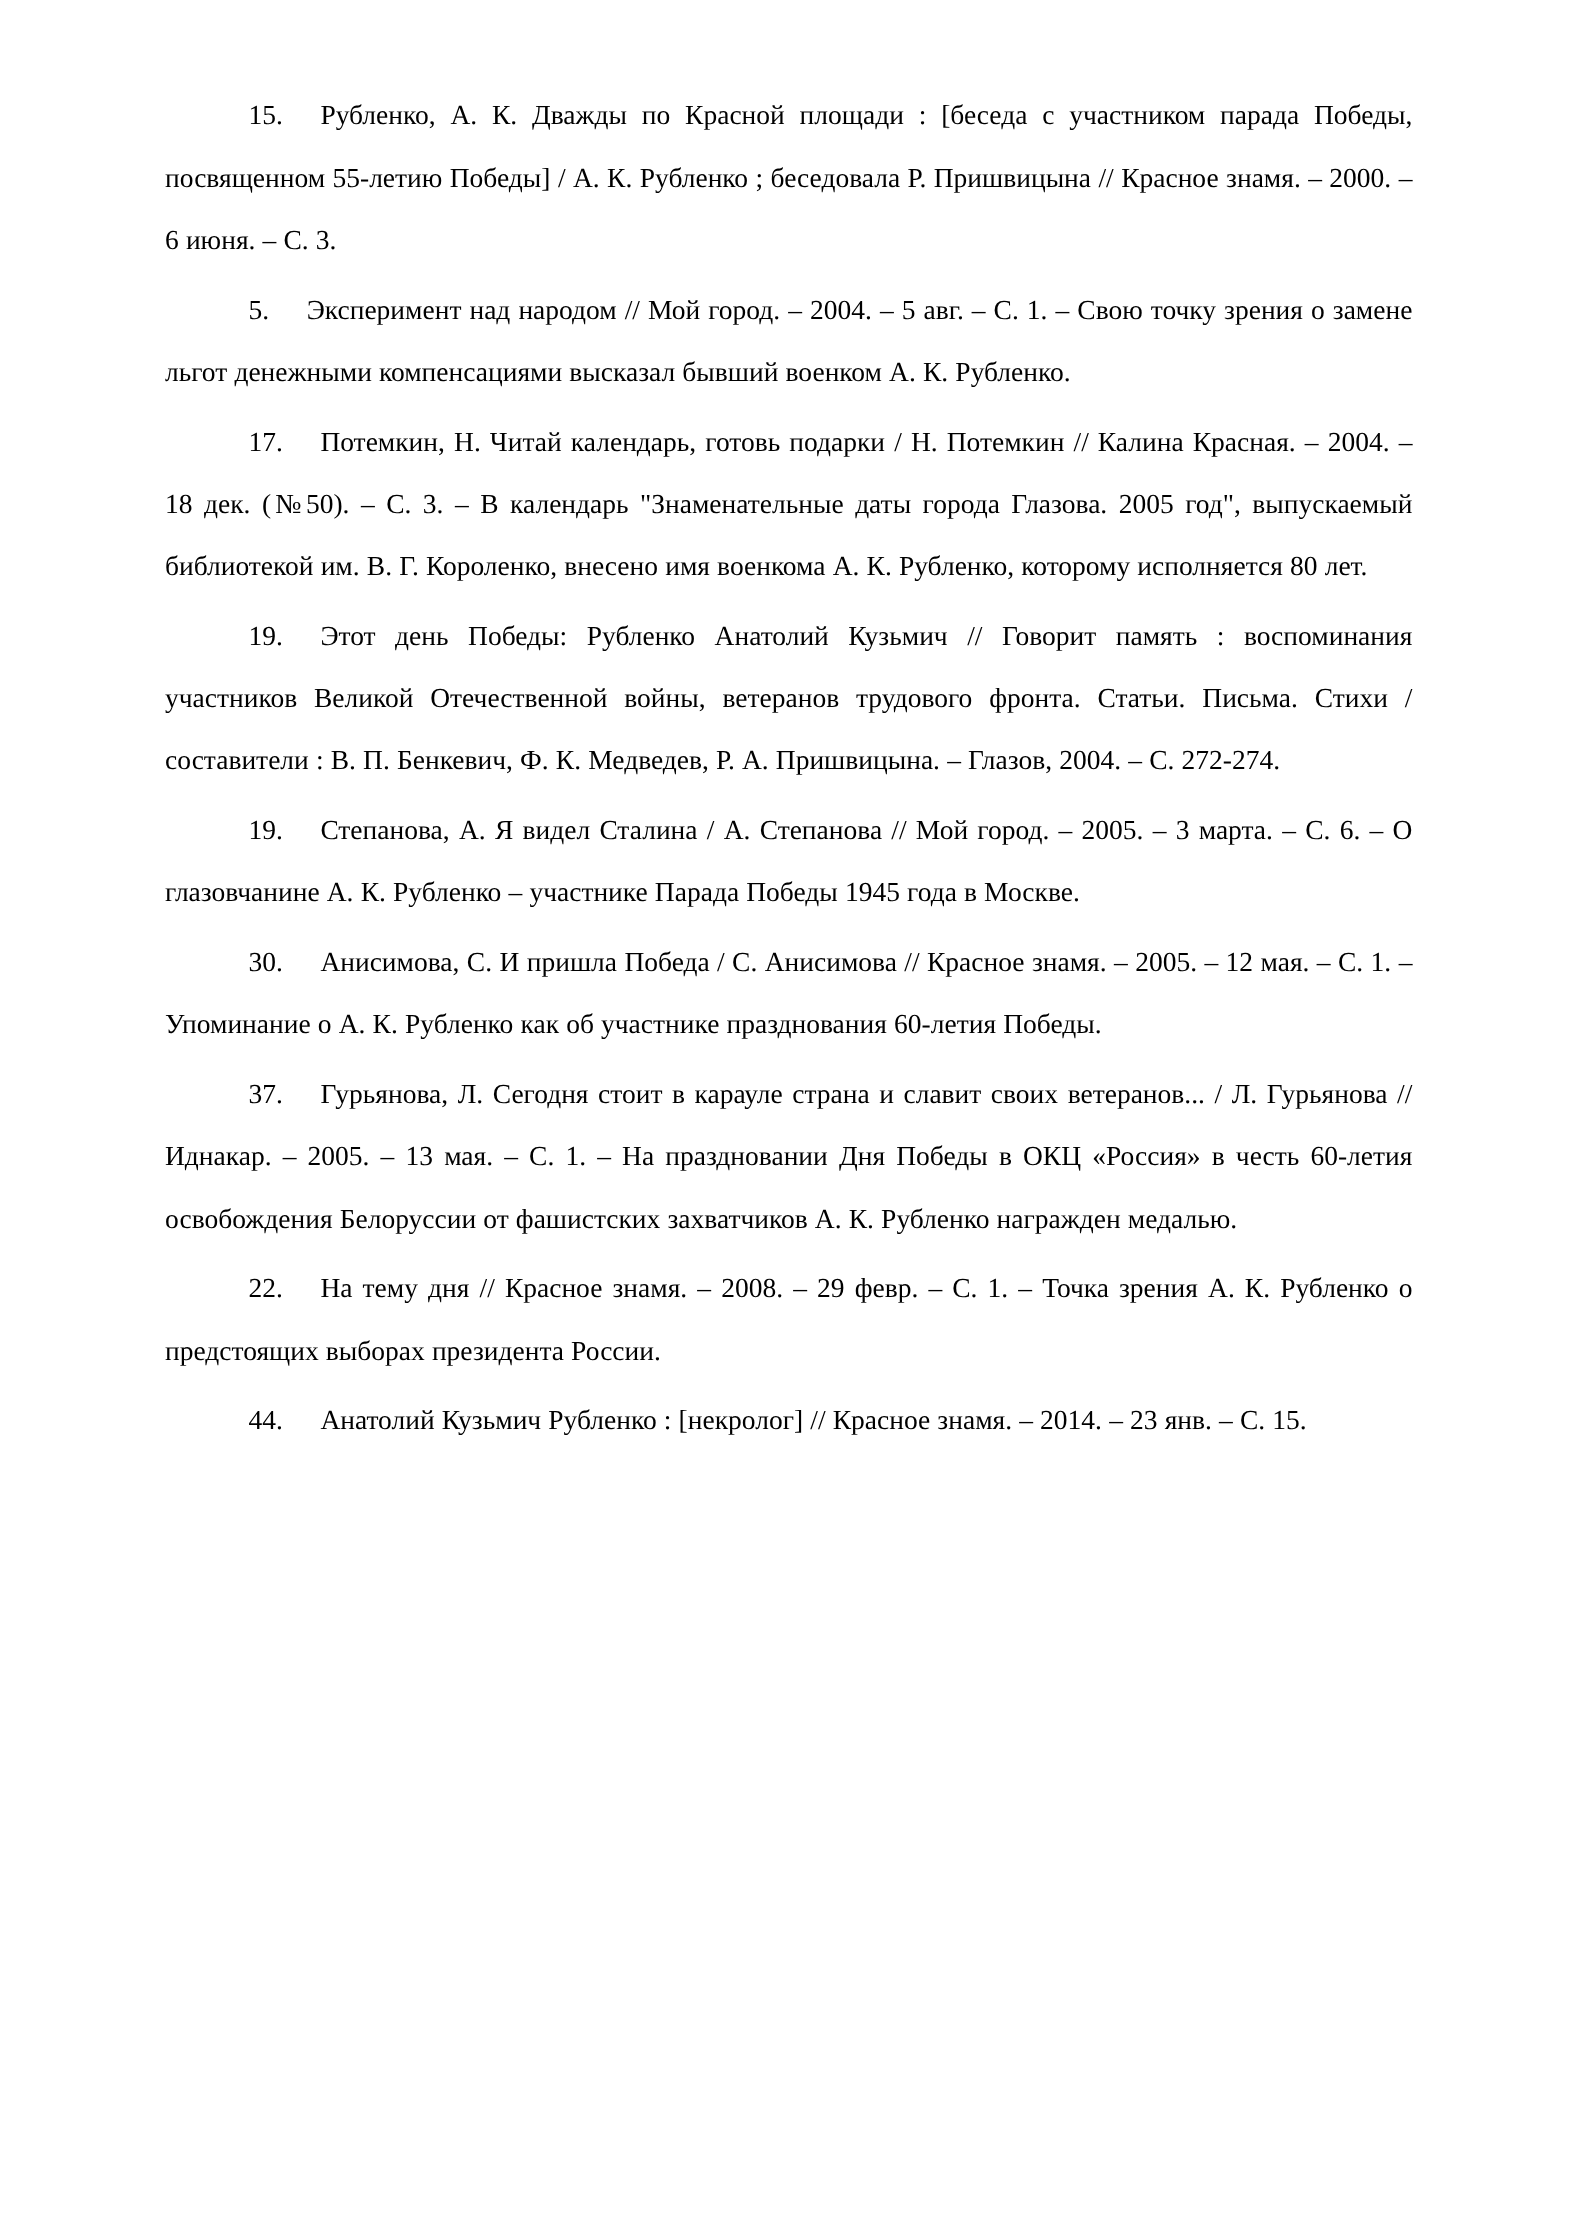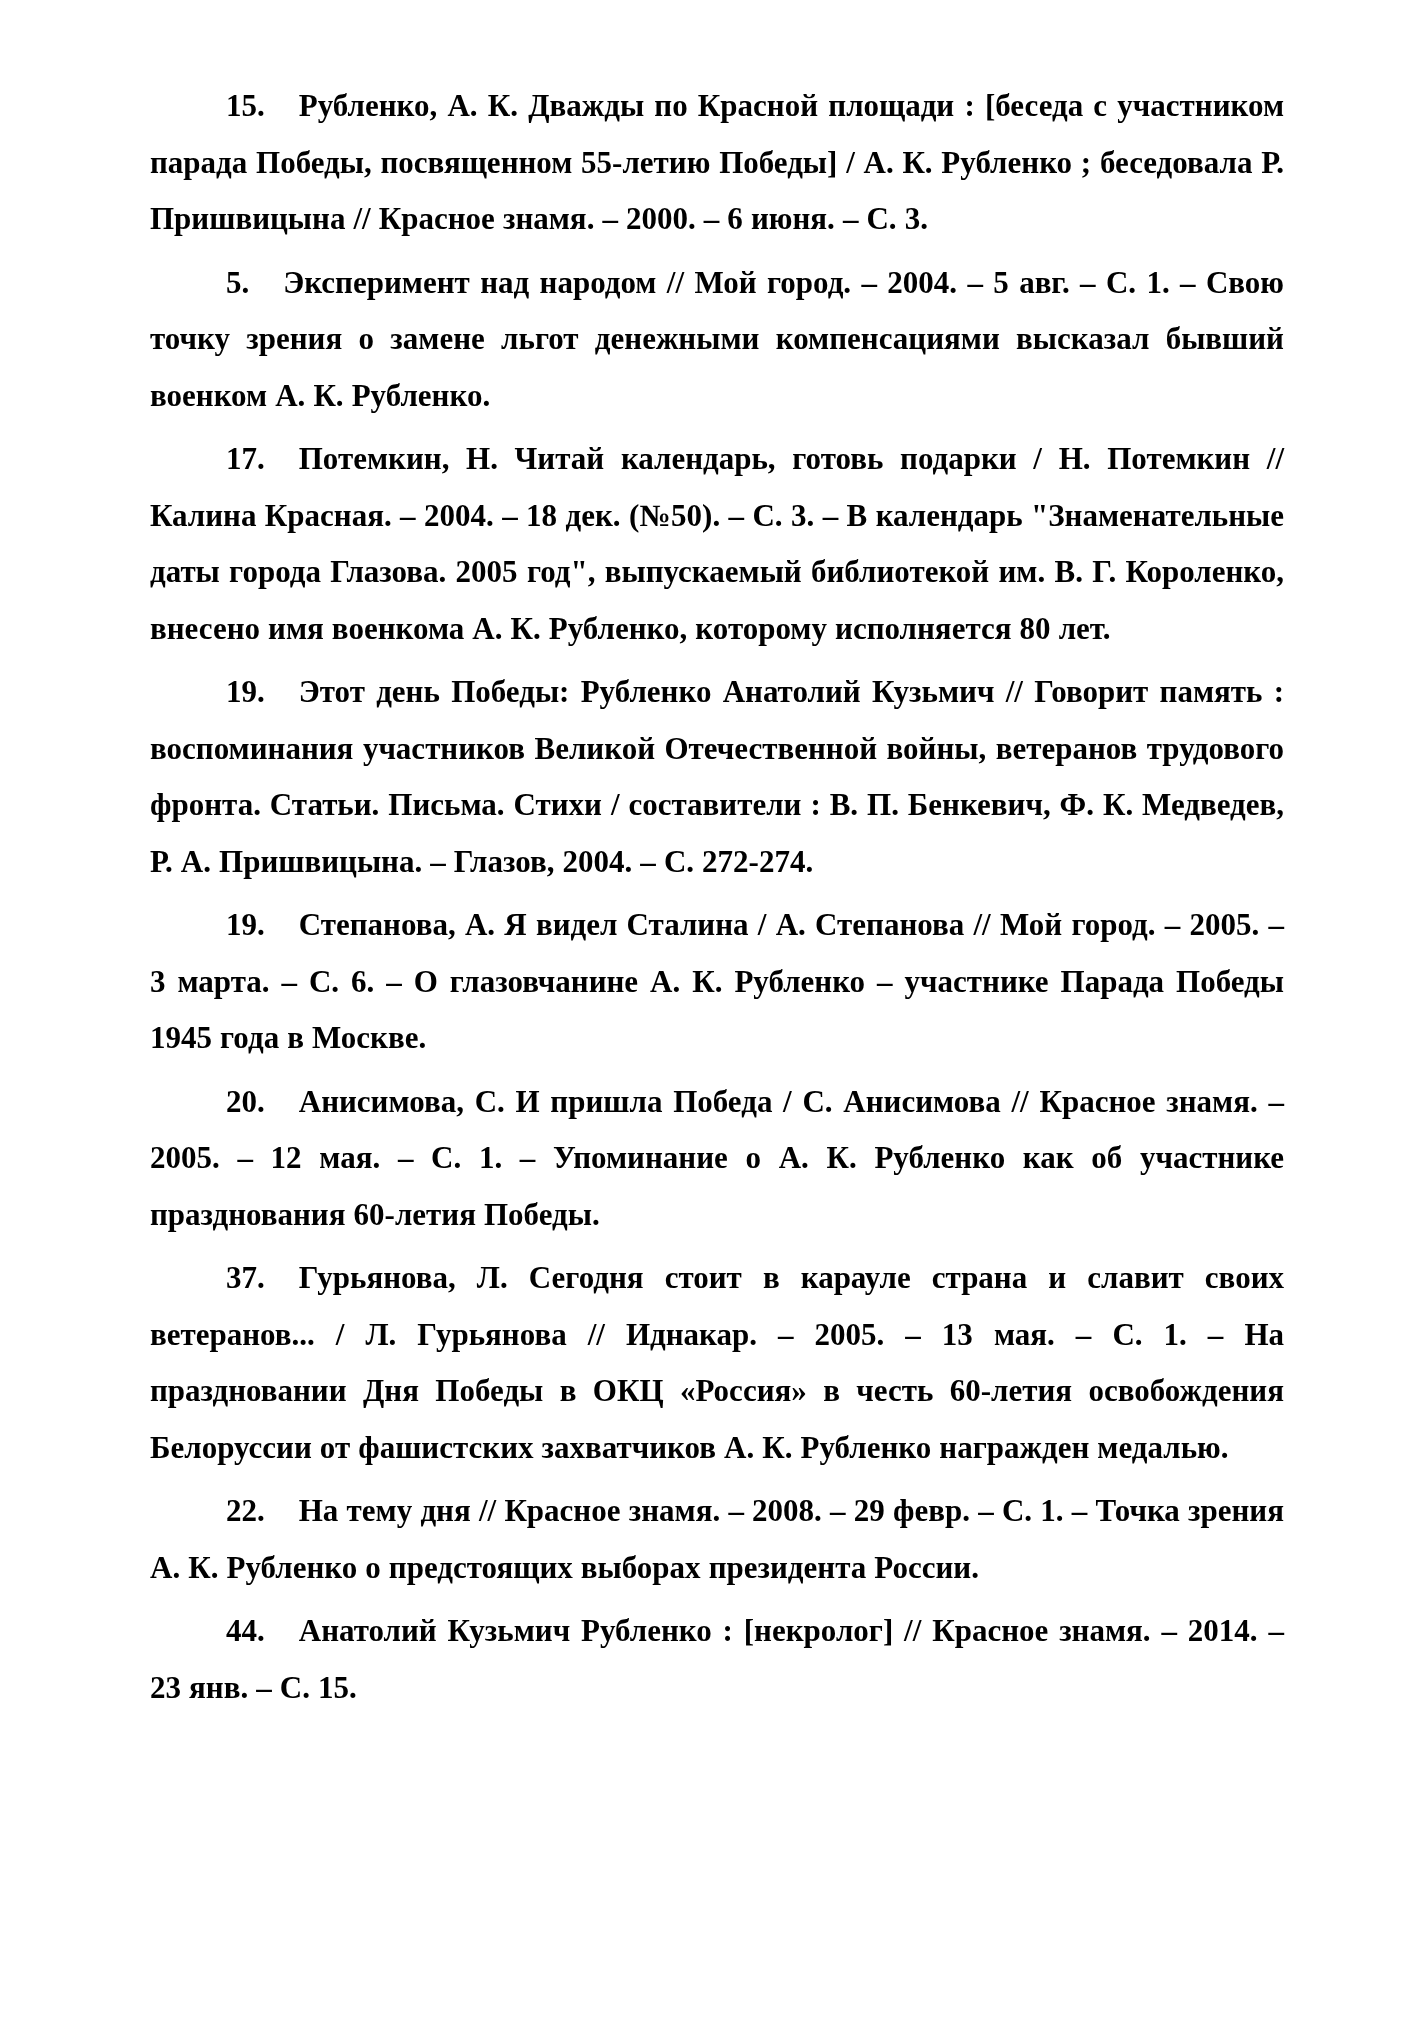--- a/index.html
+++ b/index.html
@@ -23,29 +23,28 @@
   }
   .page-body {
     position: absolute;
     left: 150px;
     top: 78px;
     width: 1134px;
   }
   .bib-entry {
     margin: 0 0 7px 0;
     padding: 0;
-    font-size: 31px;
+    font-size: 25px;
     line-height: 56.5px;
     text-align: justify;
     text-justify: inter-word;
     text-indent: 76px;
     hyphens: manual;
     -webkit-hyphens: manual;
     word-spacing: 0.01em;
-    font-weight: bold;
   }
   .bib-entry .num {
     white-space: nowrap;
   }
   .bib-entry .num::after {
     content: "";
     display: inline-block;
     width: 34px;
   }
   
@@ -54,18 +53,18 @@
 <body>
 
 <div class="page">
   <div class="page-body" id="list-root">
 
   <p class="bib-entry"><span class="num">15.</span><span class="txt">Рубленко, А. К. Дважды по Красной площади : [беседа с участником парада Победы, посвященном 55-летию Победы] / А. К. Рубленко ; беседовала Р. Пришвицына // Красное знамя. – 2000. – 6 июня. – С. 3.</span></p>
       <p class="bib-entry"><span class="num">5.</span><span class="txt">Эксперимент над народом // Мой город. – 2004. – 5 авг. – С. 1. – Свою точку зрения о замене льгот денежными компенсациями высказал бывший военком А. К. Рубленко.</span></p>
       <p class="bib-entry"><span class="num">17.</span><span class="txt">Потемкин, Н. Читай календарь, готовь подарки / Н. Потемкин // Калина Красная. – 2004. – 18 дек. (№50). – С. 3. – В календарь "Знаменательные даты города Глазова. 2005 год", выпускаемый библиотекой им. В. Г. Короленко, внесено имя военкома А. К. Рубленко, которому исполняется 80 лет.</span></p>
       <p class="bib-entry"><span class="num">19.</span><span class="txt">Этот день Победы: Рубленко Анатолий Кузьмич // Говорит память : воспоминания участников Великой Отечественной войны, ветеранов трудового фронта. Статьи. Письма. Стихи / составители : В. П. Бенкевич, Ф. К. Медведев, Р. А. Пришвицына. – Глазов, 2004. – С. 272-274.</span></p>
       <p class="bib-entry"><span class="num">19.</span><span class="txt">Степанова, А. Я видел Сталина / А. Степанова // Мой город. – 2005. – 3 марта. – С. 6. – О глазовчанине А. К. Рубленко – участнике Парада Победы 1945 года в Москве.</span></p>
-      <p class="bib-entry"><span class="num">20.</span><span class="txt">Анисимова, С. И пришла Победа / С. Анисимова // Красное знамя. – 2005. – 12 мая. – С. 1. – Упоминание о А. К. Рубленко как об участнике празднования 60-летия Победы.</span></p>
+      <p class="bib-entry"><span class="num">30.</span><span class="txt">Анисимова, С. И пришла Победа / С. Анисимова // Красное знамя. – 2005. – 12 мая. – С. 1. – Упоминание о А. К. Рубленко как об участнике празднования 60-летия Победы.</span></p>
       <p class="bib-entry"><span class="num">37.</span><span class="txt">Гурьянова, Л. Сегодня стоит в карауле страна и славит своих ветеранов... / Л. Гурьянова // Иднакар. – 2005. – 13 мая. – С. 1. – На праздновании Дня Победы в ОКЦ «Россия» в честь 60-летия освобождения Белоруссии от фашистских захватчиков А. К. Рубленко награжден медалью.</span></p>
       <p class="bib-entry"><span class="num">22.</span><span class="txt">На тему дня // Красное знамя. – 2008. – 29 февр. – С. 1. – Точка зрения А. К. Рубленко о предстоящих выборах президента России.</span></p>
       <p class="bib-entry"><span class="num">44.</span><span class="txt">Анатолий Кузьмич Рубленко : [некролог] // Красное знамя. – 2014. – 23 янв. – С. 15.</span></p>
     </div>
 </div>
 
 </body></html>

